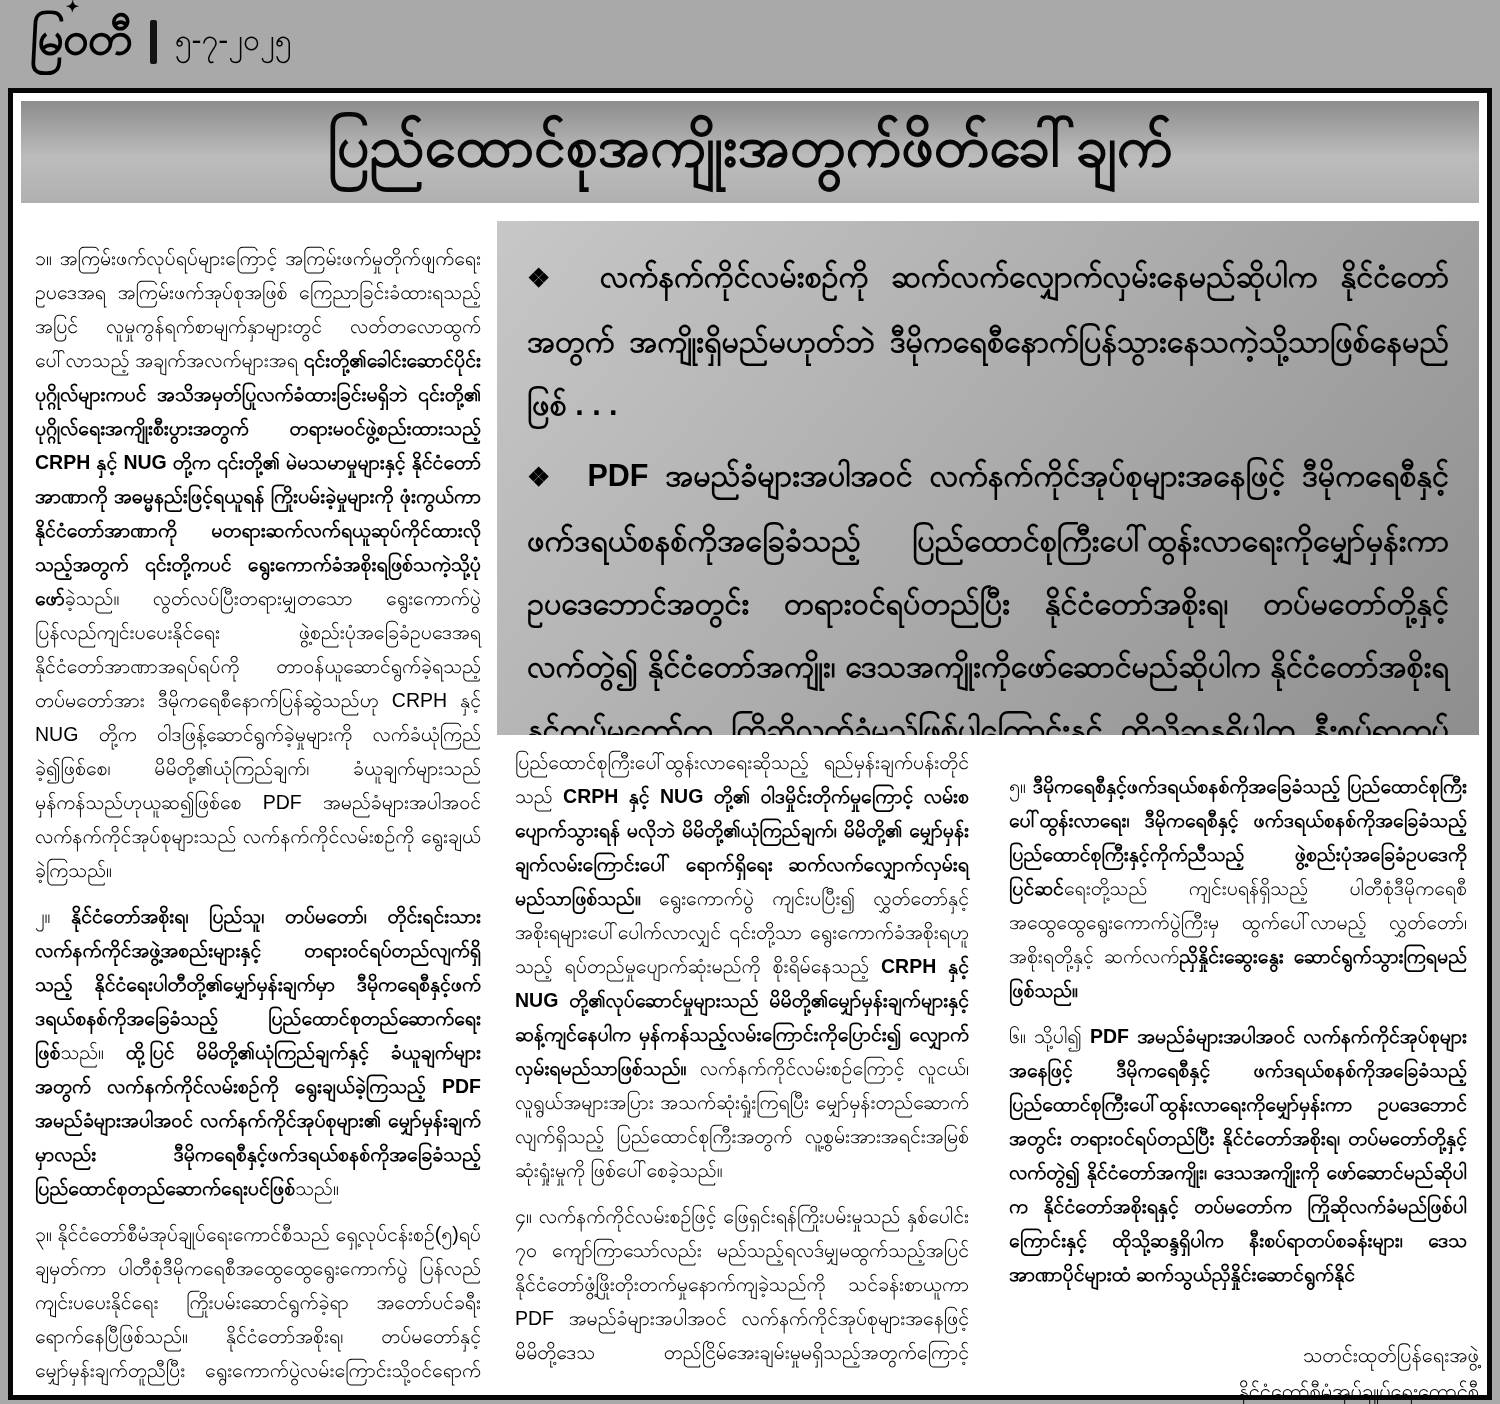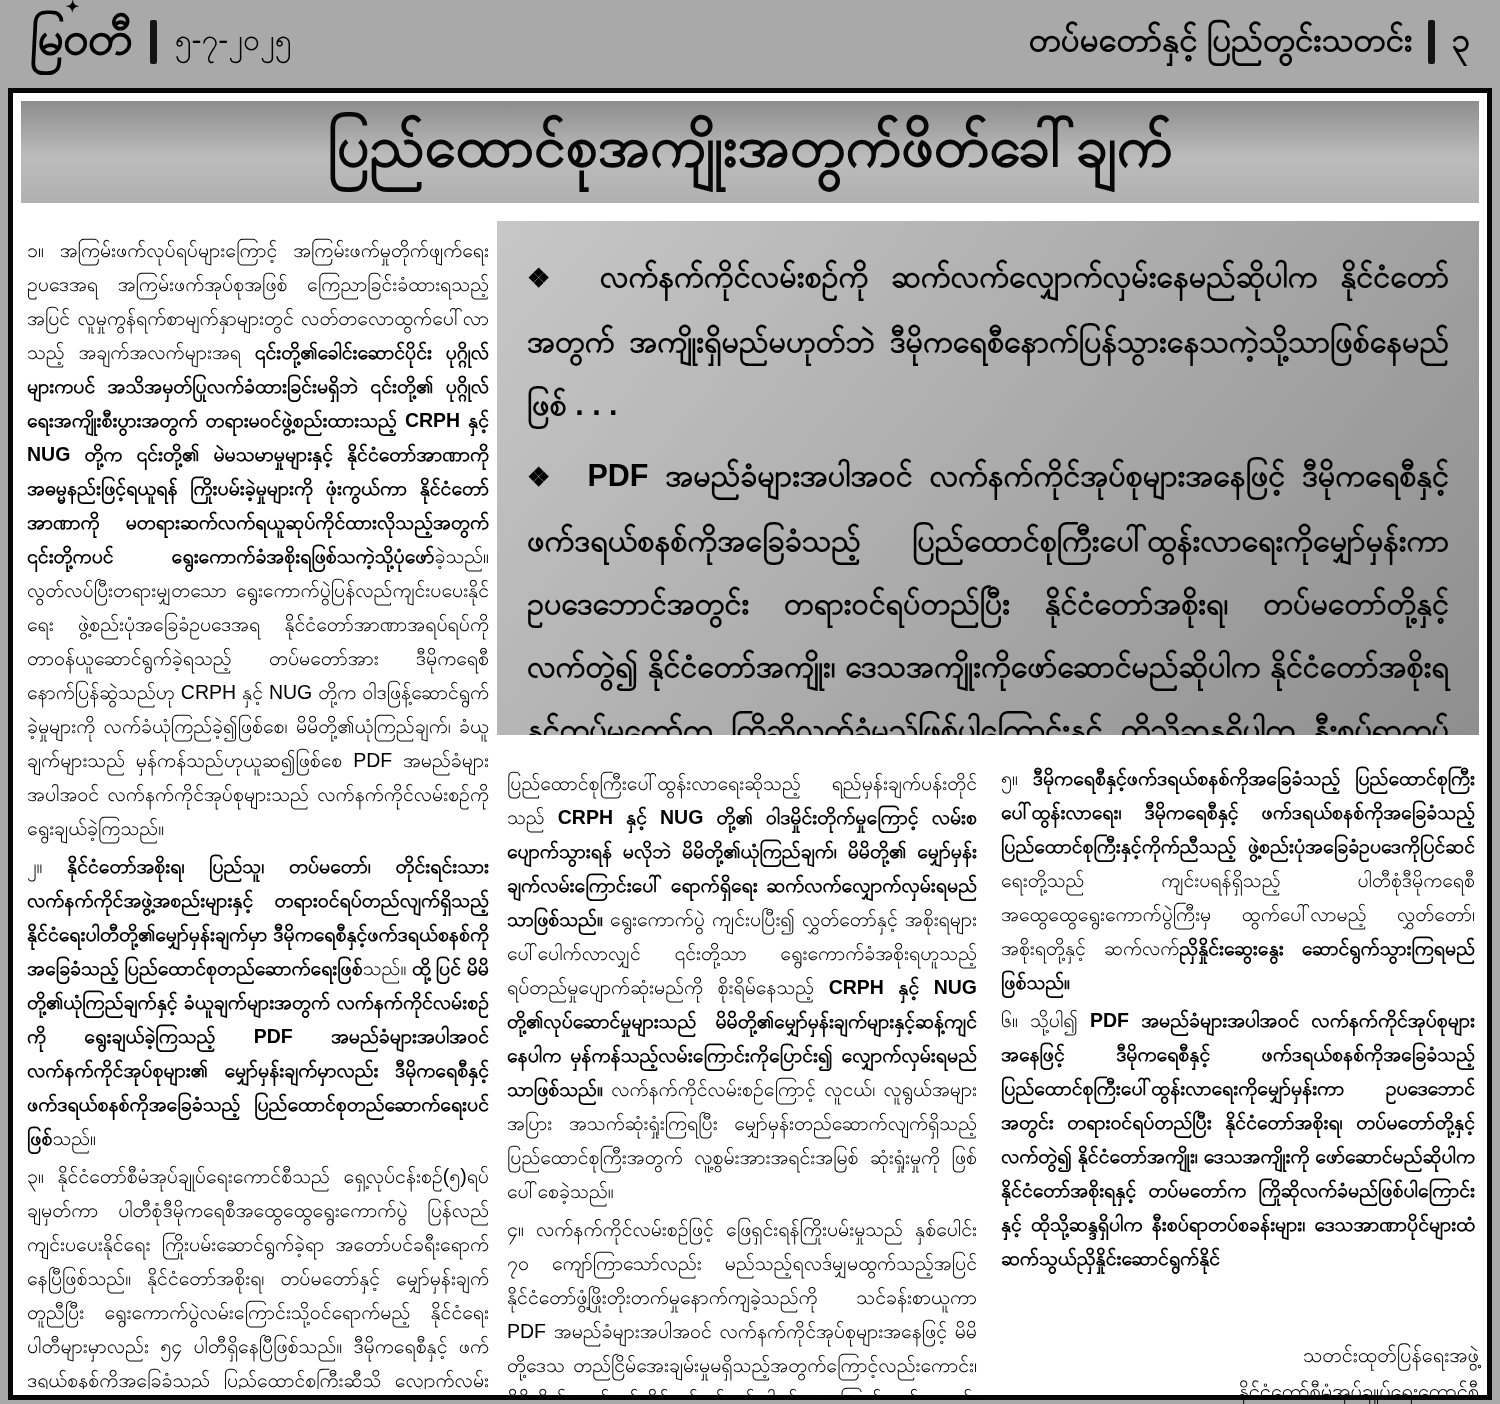--- a/index.html
+++ b/index.html
@@ -51,25 +51,25 @@
     display:flex; align-items:center; justify-content:center;
   }
   .headline { font-size:57px; font-weight:800; color:#070707; }
 
   
   .col {
     position:absolute; overflow:hidden;
     text-align:justify;
     font-size:19.5px; line-height:34px;
   }
-  .col p { margin:4px; }
+  .col p { margin:12px; }
   .b { font-weight:700; }
 
   .col-left  { left:10px;  top:136px; width:470px; height:1160px; }
-  .col-mid   { left:490px; top:669px; width:478px; height:638px;  }
+  .col-mid   { left:490px; top:640px; width:478px; height:638px;  }
   .col-right { left:984px; top:664px; width:482px; height:580px;  }
 
   
   .quote {
     position:absolute; left:484px; top:128px;
     width:982px; height:514px;
     background:linear-gradient(130deg,#c7c7c7 0%,#aeaeae 45%,#8e8e8e 100%);
     padding:24px 30px 20px 30px;
     overflow:hidden;
   }
@@ -91,25 +91,20 @@
 <body>
 
 <div class="header">
   <div class="brand">
     <span class="logo">
       <span>မြဝတီ</span>
       <span class="logo-star">✦</span>
     </span>
     <span class="vbar"></span>
     <span class="date">၅-၇-၂၀၂၅</span>
-  </div>
-  <div class="section-wrap">
-    <span class="section-title">တပ်မတော်နှင့် ပြည်တွင်းသတင်း</span>
-    <span class="vbar"></span>
-    <span class="page-num">၃</span>
   </div>
 </div>
 
 <div class="article">
 
   <div class="headline-band">
     <div class="headline">ပြည်ထောင်စုအကျိုးအတွက်ဖိတ်ခေါ်ချက်</div>
   </div>
 
   <div class="col col-left">

